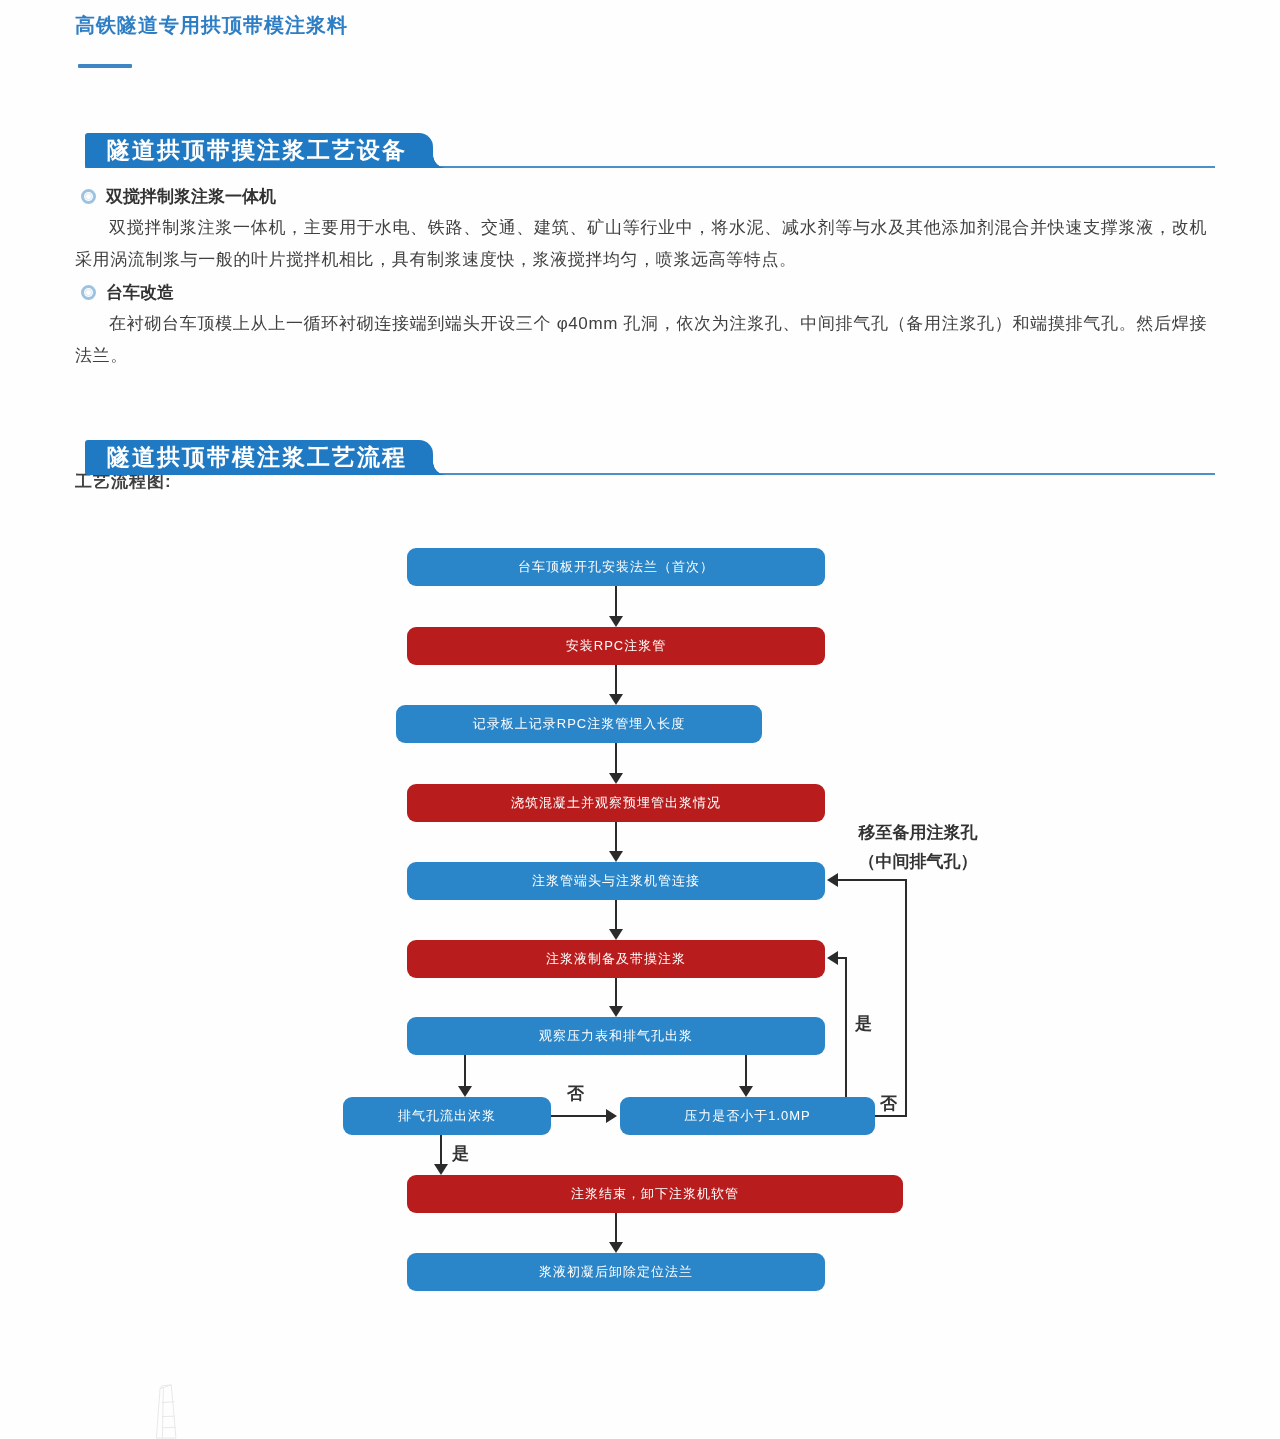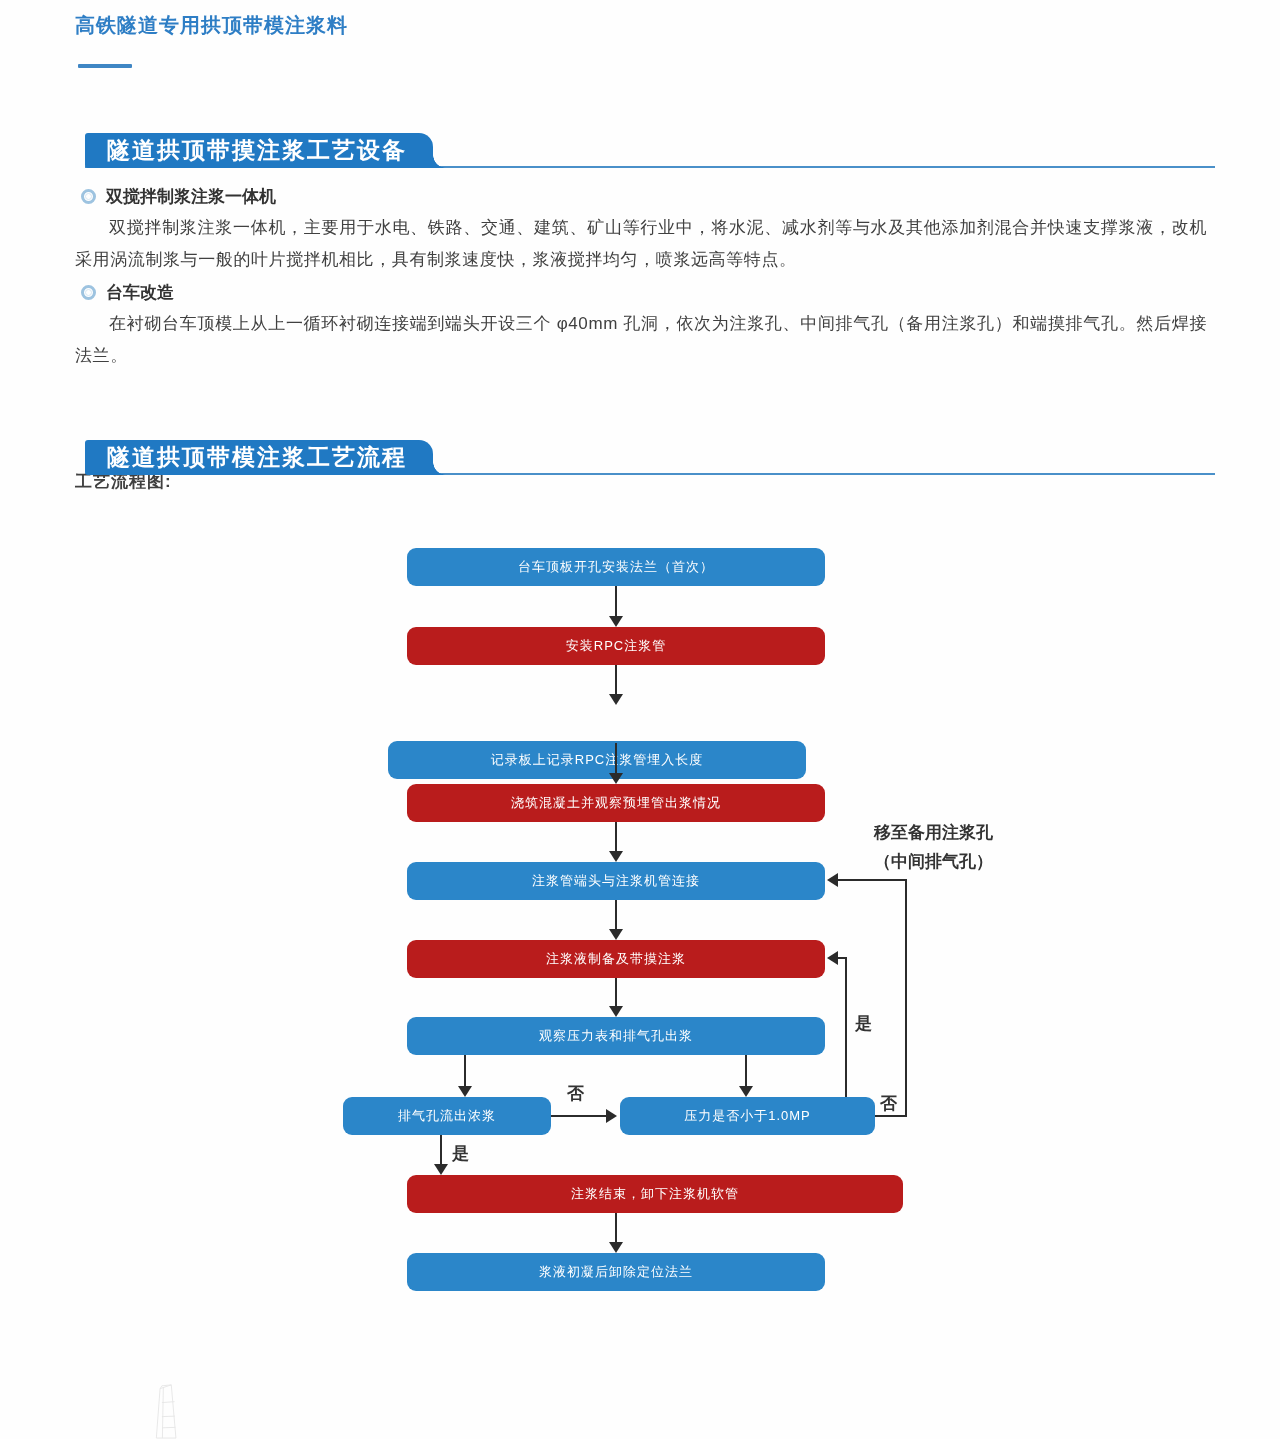--- a/index.html
+++ b/index.html
@@ -82,21 +82,21 @@
   .ah-left {
     position:absolute; width:0; height:0;
     border-top:7px solid transparent; border-bottom:7px solid transparent;
     border-right:11px solid #2b2b2b;
   }
   .flow-label {
     position:absolute; font-size:17px; font-weight:600; color:#333333;
   }
   .flow-note {
     position:absolute; left:843px; top:818px; width:150px;
-    font-size:17px; font-weight:600; color:#333333; text-align:right; line-height:29px;
+    font-size:17px; font-weight:600; color:#333333; text-align:center; line-height:29px;
   }
 
   .watermark { position:absolute; left:133px; top:1383px; opacity:0.9; }
 </style>
 </head>
 <body>
 
 <div class="page">
 
   <div class="main-title">高铁隧道专用拱顶带模注浆料</div>
@@ -122,21 +122,21 @@
 
   <div class="banner" style="top:420px;margin-top:20px;">
     <div class="banner-rule"></div>
     <div class="banner-tab">隧道拱顶带模注浆工艺流程</div>
   </div>
 
   <div class="flow-caption">工艺流程图:</div>
 
   <div class="node blue" style="left:407px; top:548px;  width:418px; height:38px;">台车顶板开孔安装法兰（首次）</div>
   <div class="node gray" style="left:407px; top:627px;  width:418px; height:38px;">安装RPC注浆管</div>
-  <div class="node blue" style="left:388px; top:705px;  width:418px; height:38px;margin-top:36px;">记录板上记录RPC注浆管埋入长度</div>
+  <div class="node blue" style="left:396px; top:705px;  width:366px; height:38px;">记录板上记录RPC注浆管埋入长度</div>
   <div class="node gray" style="left:407px; top:784px;  width:418px; height:38px;">浇筑混凝土并观察预埋管出浆情况</div>
   <div class="node blue" style="left:407px; top:862px;  width:418px; height:38px;">注浆管端头与注浆机管连接</div>
   <div class="node gray" style="left:407px; top:940px;  width:418px; height:38px;">注浆液制备及带摸注浆</div>
   <div class="node blue" style="left:407px; top:1017px; width:418px; height:38px;">观察压力表和排气孔出浆</div>
   <div class="node blue" style="left:343px; top:1097px; width:208px; height:38px;">排气孔流出浓浆</div>
   <div class="node blue" style="left:620px; top:1097px; width:255px; height:38px;">压力是否小于1.0MP</div>
   <div class="node gray" style="left:407px; top:1175px; width:496px; height:38px;">注浆结束，卸下注浆机软管</div>
   <div class="node blue" style="left:407px; top:1253px; width:418px; height:38px;">浆液初凝后卸除定位法兰</div>
 
   <div class="vline" style="left:615px; top:586px;  height:30px;"></div>

